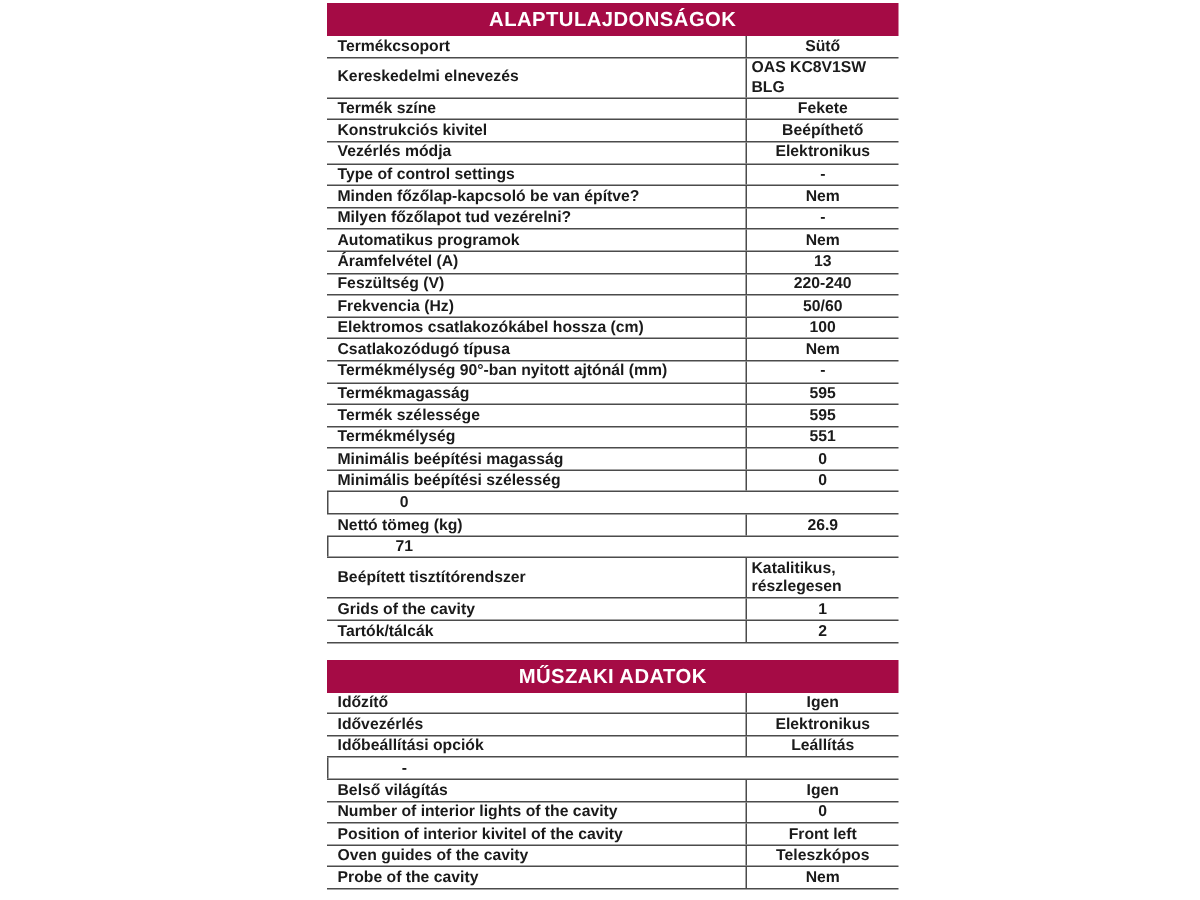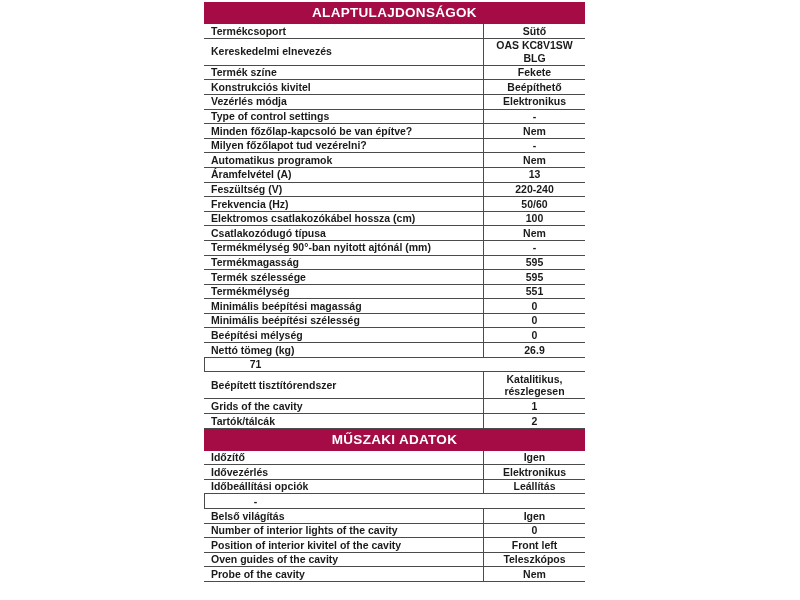--- a/index.html
+++ b/index.html
@@ -5,29 +5,29 @@
   html, body {
     margin: 0;
     padding: 0;
     width: 800px;
     height: 600px;
     background: #ffffff;
     font-family: "Liberation Sans", sans-serif;
   }
   .sheet {
     position: absolute;
-    left: 204px;
+    left: 218px;
     top: 2px;
     width: 381px;
   }
   .spec-table {
     width: 100%;
   }
   .spec-table + .spec-table {
-    margin-top: 0;
+    margin-top: 11px;
   }
   .table-title {
     background: #a50b45;
     color: #ffffff;
     font-weight: bold;
     font-size: 13.5px;
     text-align: center;
     height: 22px;
     line-height: 22px;
     letter-spacing: 0.3px;
@@ -50,21 +50,21 @@
   }
   .cell.label {
     flex: 1 1 auto;
     padding: 0.5px 4px 0.5px 7px;
     text-align: center;
   }
   .cell.value {
     flex: 0 0 102px;
     border-left: 1.5px solid #4b4b4b;
     justify-content: center;
-    text-align: center;
+    text-align: left;
     padding: 0.5px 3px;
   }
 </style>
 </head>
 <body>
 
 <div class="sheet">
 
   <section class="spec-table">
     <header class="table-title">ALAPTULAJDONSÁGOK</header>
@@ -163,21 +163,20 @@
     <div class="cell label">Minimális beépítési magasság</div>
     <div class="cell value">0</div>
   </div>
 
   <div class="row">
     <div class="cell label">Minimális beépítési szélesség</div>
     <div class="cell value">0</div>
   </div>
 
   <div class="row">
-    <div class="cell label">Beépítési mélység</div>
     <div class="cell value">0</div>
   </div>
 
   <div class="row">
     <div class="cell label">Nettó tömeg (kg)</div>
     <div class="cell value">26.9</div>
   </div>
 
   <div class="row">
     <div class="cell value">71</div>

